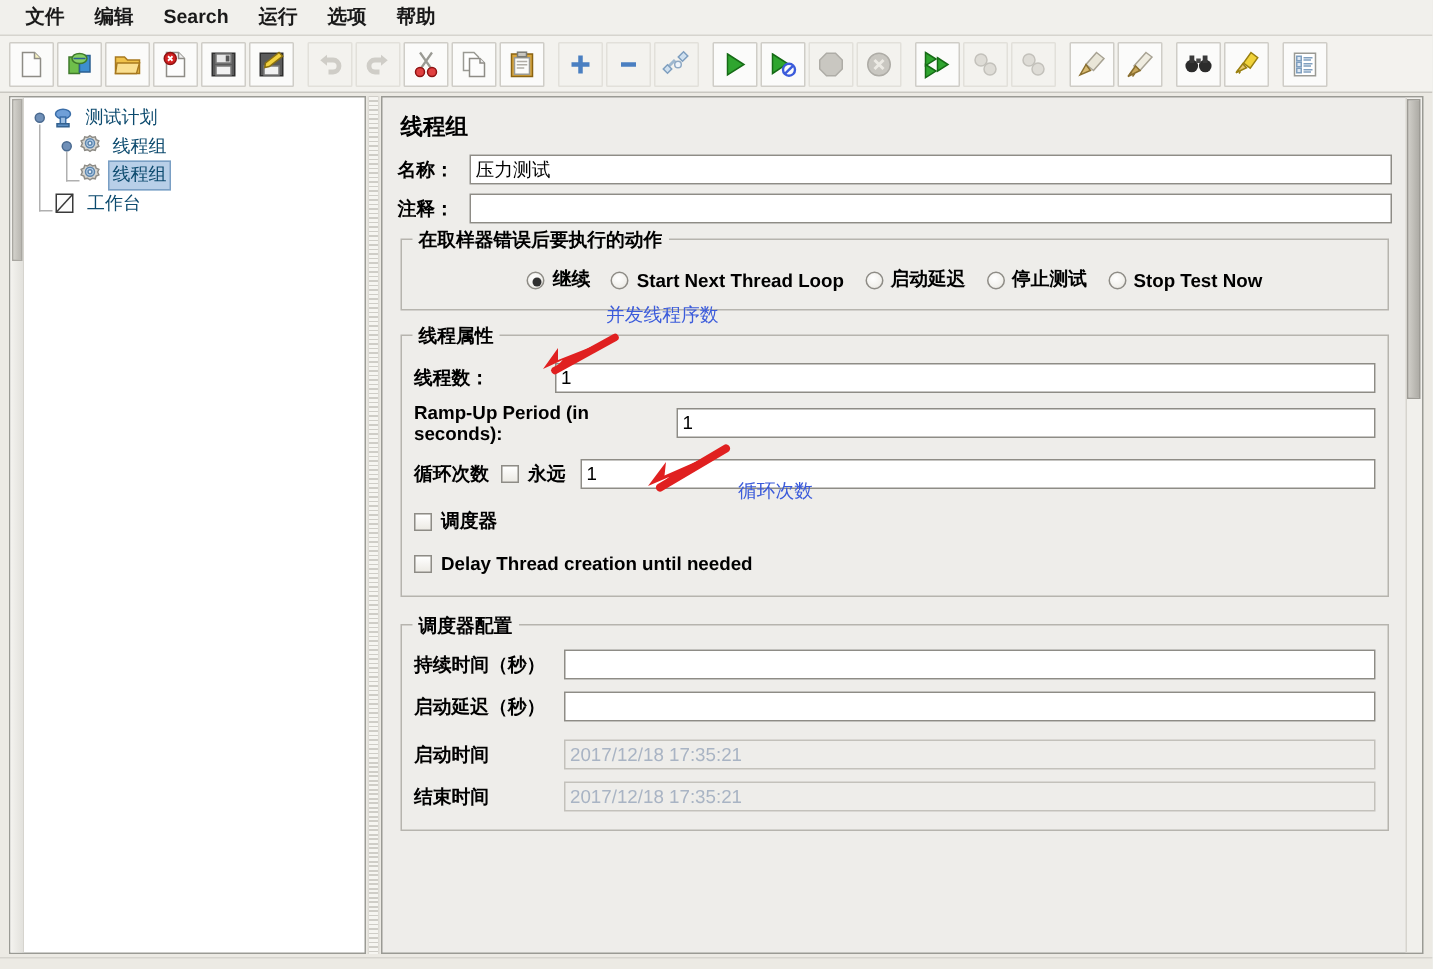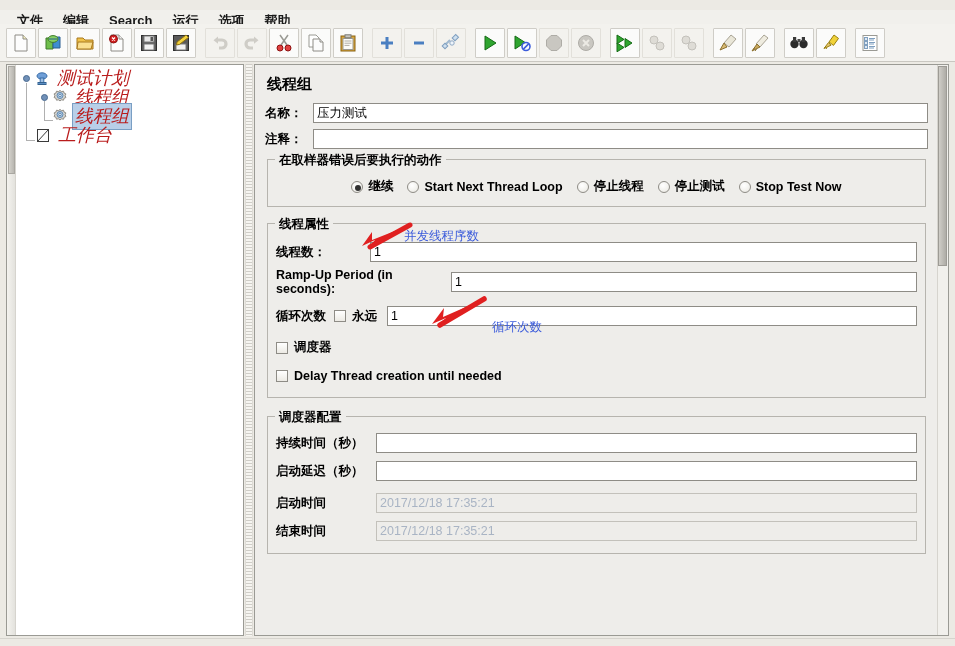--- a/index.html
+++ b/index.html
@@ -9,21 +9,21 @@
     overflow: hidden;
     background: #f0f0ee;
     font-family: "Liberation Sans", "DejaVu Sans", sans-serif;
     font-size: 12px;
     color: #000;
   }
   #app { position: relative; width: 955px; height: 646px; background: #eceae4; }
 
   
   .menubar {
-    position: absolute; left: 0; top: 10px; width: 955px; height: 24px;
+    position: absolute; left: 0; top: 0; width: 955px; height: 24px;
     background: #f1f0ec;
     border-bottom: 1px solid #d6d4ce;
     display: flex; align-items: center; padding-left: 8px; gap: 2px;
   }
   .menu-item {
     padding: 3px 9px 4px 9px;
     font-size: 13px; font-weight: bold; color: #1a1a1a;
     line-height: 14px; cursor: default;
   }
 
@@ -63,21 +63,21 @@
     border: 1px solid #a9a7a1;
   }
   .tree {
     position: absolute; left: 10px; top: 4px; right: 1px; bottom: 1px;
     background: #fff; overflow: hidden;
   }
   .tnode {
     position: relative; height: 19px; display: flex; align-items: center;
     white-space: nowrap;
   }
-  .tlabel { font-size: 18px; color: #b91c1c; padding: 1px 3px 2px 3px; font-style: italic; }
+  .tlabel { font-size: 12px; color: #0c4a6e; padding: 1px 3px 2px 3px; }
   .tlabel.sel { background: #b8cfe8; border: 1px solid #7a9fc4; padding: 0 2px 1px 2px; }
   .thandle {
     width: 11px; height: 11px; position: relative; margin-right: 1px;
     display: flex; align-items: center; justify-content: center;
   }
   .thandle .knob {
     width: 7px; height: 7px; border-radius: 50%;
     background: #7090b8; border: 1px solid #4a6a90;
   }
   .ticon { width: 18px; height: 17px; margin-right: 3px; flex: none; }
@@ -474,21 +474,21 @@
           <label class="radio checked">
             <span class="dot"></span>
             <span class="rlabel">继续</span>
           </label>
           <label class="radio">
             <span class="dot"></span>
             <span class="rlabel">Start Next Thread Loop</span>
           </label>
           <label class="radio">
             <span class="dot"></span>
-            <span class="rlabel">停止线程</span>
+            <span class="rlabel">启动延迟</span>
           </label>
           <label class="radio">
             <span class="dot"></span>
             <span class="rlabel">停止测试</span>
           </label>
           <label class="radio" style="margin-right:0;">
             <span class="dot"></span>
             <span class="rlabel">Stop Test Now</span>
           </label>
         </div>
@@ -550,21 +550,21 @@
         </div>
 
         <div class="row" style="margin-top:8px; margin-bottom:2px;">
           <span class="row-label" style="width:100px;">结束时间</span>
           <input class="tf disabled" type="text" disabled="" value="2017/12/18 17:35:21" style="">
         </div>
       </div>
     </div>
   </div>
 
-  <div class="anno" style="left:404px; top:228px;">并发线程序数</div>
+  <div class="anno" style="left:404px; top:202px;">并发线程序数</div>
   <svg class="arrow" style="left:352px; top:222px;" width="62" height="32" viewBox="0 0 62 32">
     <path d="M58 3 L16 26 L23 18 L10 24 L20 10 L20 18 Z" fill="#e02020"></path>
     <path d="M58 3 L18 25" stroke="#e02020" stroke-width="5" stroke-linecap="round"></path>
   </svg>
 
   <div class="anno" style="left:492px; top:319px;">循环次数</div>
   <svg class="arrow" style="left:420px; top:296px;" width="68" height="38" viewBox="0 0 68 38">
     <path d="M64 3 L18 30 L26 22 L12 28 L24 12 L23 21 Z" fill="#e02020"></path>
     <path d="M64 3 L20 29" stroke="#e02020" stroke-width="5.5" stroke-linecap="round"></path>
   </svg>

